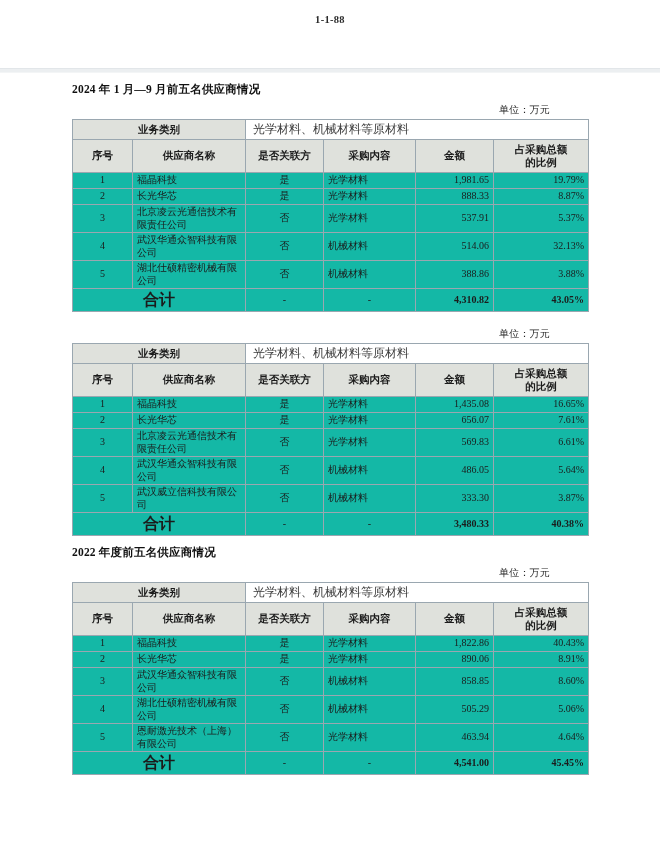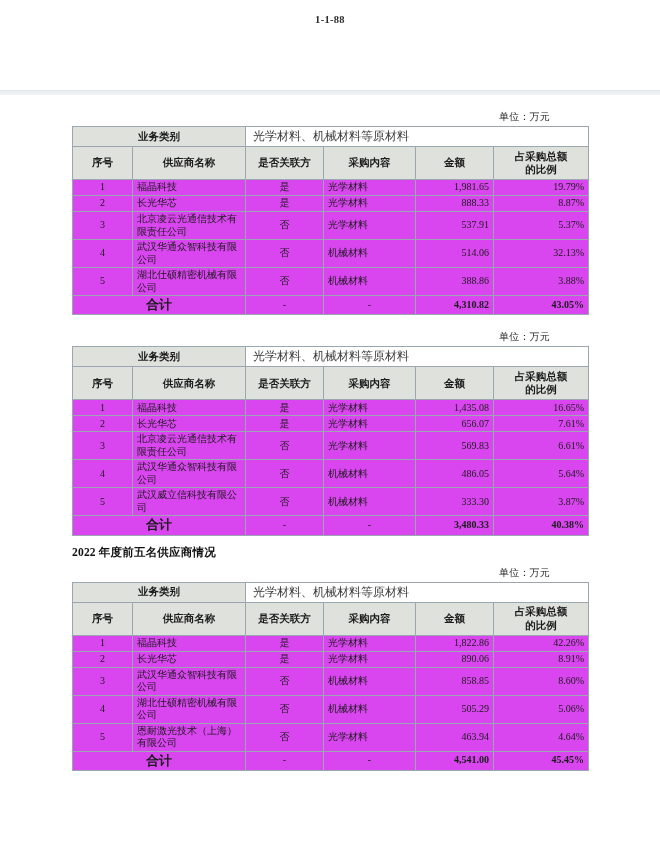--- a/index.html
+++ b/index.html
@@ -9,21 +9,21 @@
   body {
     width: 660px;
     height: 868px;
     background: #ffffff;
     font-family: "Liberation Serif", "DejaVu Serif", serif;
     color: #1b1b1b;
     overflow: hidden;
     position: relative;
   }
   .page-header {
-    height: 90px;
+    height: 68px;
     position: relative;
   }
   .page-number {
     position: absolute;
     left: 0;
     right: 0;
     top: 14px;
     text-align: center;
     font-size: 10.5px;
     font-family: "Liberation Serif", "DejaVu Serif", serif;
@@ -57,21 +57,21 @@
     padding-right: 110px;
     margin-top: 6px;
     margin-bottom: 2px;
     letter-spacing: 0.2px;
   }
   table.supplier-table {
     border-collapse: collapse;
     width: 516px;
     margin-left: 72px;
     table-layout: fixed;
-    background: #d946ef;
+    background: #14b8a6;
   }
   table.supplier-table td,
   table.supplier-table th {
     border: 1px solid #9aa7b0;
     font-size: 10px;
     color: #1b1b1b;
     padding: 1px 4px;
     font-weight: normal;
     line-height: 1.25;
     vertical-align: middle;
@@ -117,41 +117,42 @@
   td.c-related { text-align: center; }
   td.c-content { text-align: left; }
   td.c-amount  { text-align: right; padding-right: 6px; }
   td.c-ratio   { text-align: right; padding-right: 6px; }
   tr.total-row td {
     font-weight: bold;
     height: 15px;
   }
   tr.total-row td.t-label {
     text-align: center;
-    font-size: 13px;
+    font-size: 16px;
   }
   tr.total-row td.t-dash {
     text-align: center;
     font-weight: normal;
   }
   .sec-gap-1 { height: 9px; }
   .sec-gap-2 { height: 9px; }
 </style>
 </head>
 <body>
 
 <div class="page-header">
   <div class="page-number">1-1-88</div>
 </div>
 <div class="page-break"></div>
 
 <div class="doc-body">
   <div class="sec-gap-1"></div>
   <div id="sections-host">
       <div class="section">
+        <div class="section-title">2024 年 1 月—9 月前五名供应商情况</div>
         <div class="unit-label">单位：万元</div>
         <table class="supplier-table">
           <colgroup>
             <col class="col-no">
             <col class="col-name">
             <col class="col-related">
             <col class="col-content">
             <col class="col-amount">
             <col class="col-ratio">
           </colgroup>
@@ -327,21 +328,21 @@
                 <div>占采购总额</div>
                 <div>的比例</div>
               </td>
             </tr>
             <tr class="data-row">
               <td class="c-no">1</td>
               <td class="c-name">福晶科技</td>
               <td class="c-related">是</td>
               <td class="c-content">光学材料</td>
               <td class="c-amount">1,822.86</td>
-              <td class="c-ratio">42.26%</td>
+              <td class="c-ratio">40.43%</td>
             </tr>
             <tr class="data-row">
               <td class="c-no">2</td>
               <td class="c-name">长光华芯</td>
               <td class="c-related">是</td>
               <td class="c-content">光学材料</td>
               <td class="c-amount">890.06</td>
               <td class="c-ratio">8.91%</td>
             </tr>
             <tr class="data-row tall">

